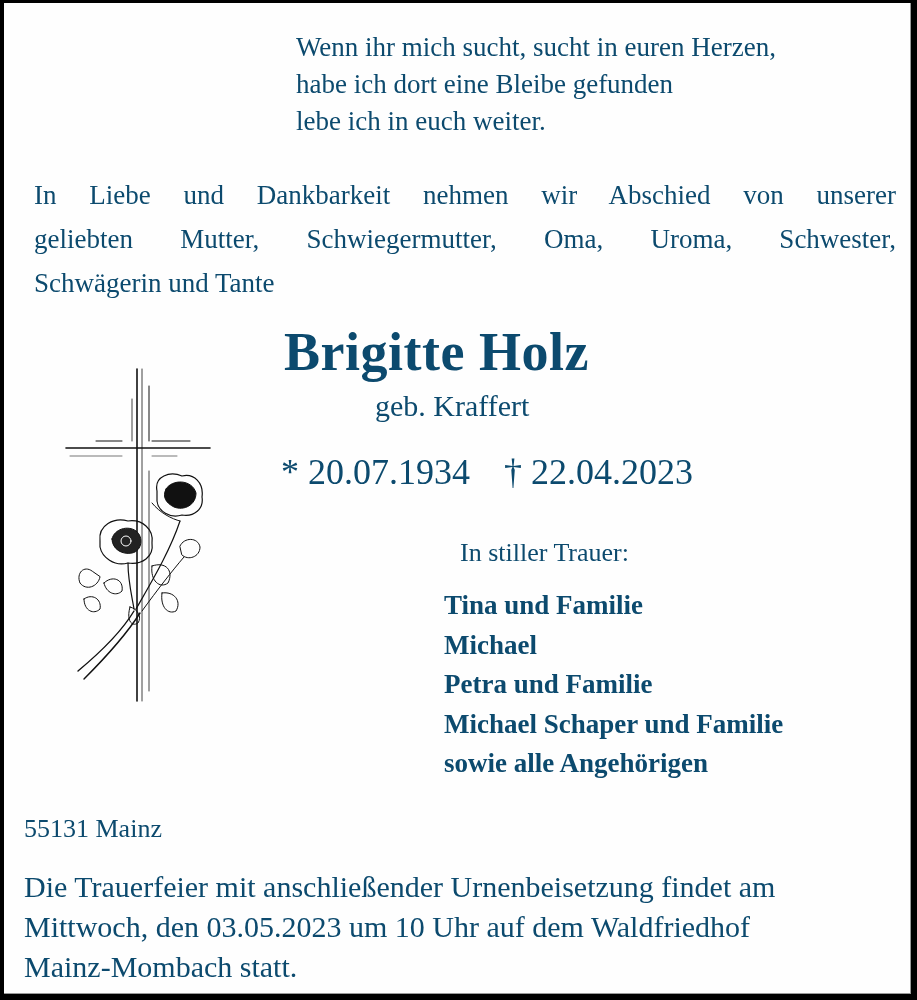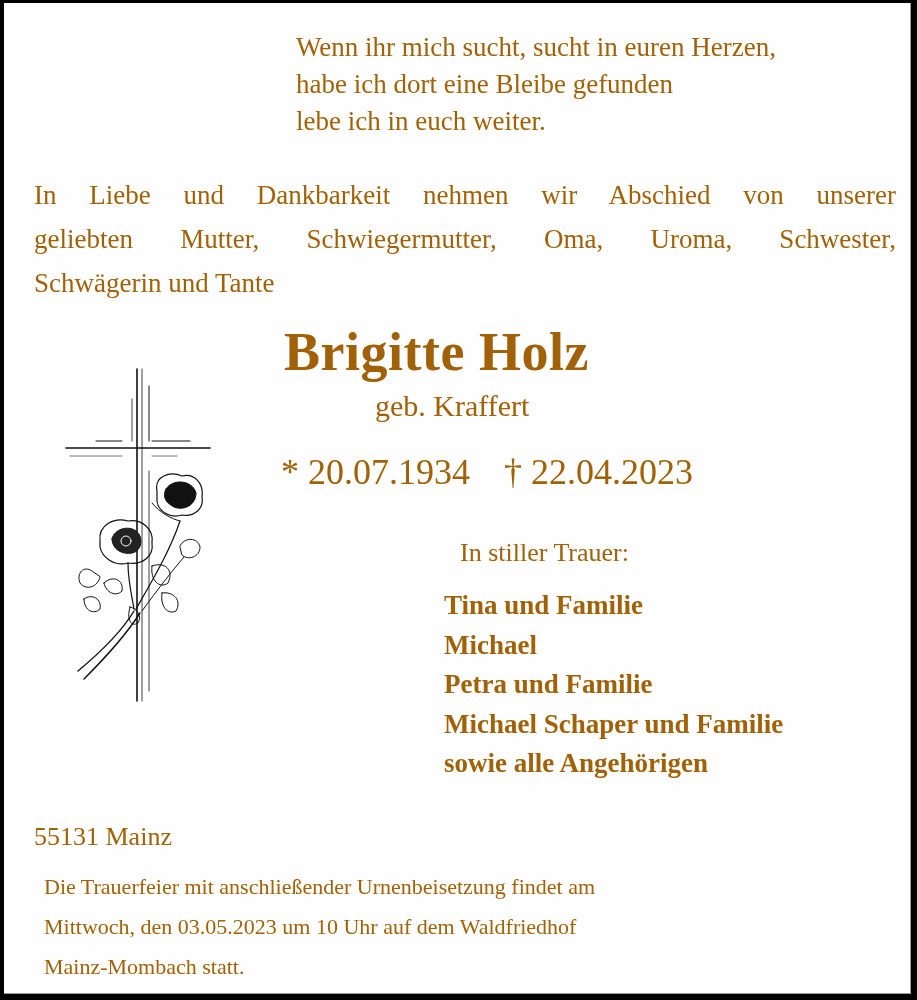--- a/index.html
+++ b/index.html
@@ -2,35 +2,35 @@
 <html><head>
 <meta charset="utf-8">
 <style>
   html, body { margin: 0; padding: 0; background: #000; }
   body { width: 917px; height: 1000px; overflow: hidden; position: relative; }
   .frame {
     position: absolute; left: 4px; top: 3px; width: 907px; height: 991px;
     background: #fefefe; box-sizing: border-box;
     border-right: 1px solid #9a9a9a; border-bottom: 1px solid #9a9a9a;
   }
-  .serif { font-family: "Liberation Serif", "DejaVu Serif", serif; color: #a16207; }
+  .serif { font-family: "Liberation Serif", "DejaVu Serif", serif; color: #0c4a6e; }
   .abs { position: absolute; white-space: nowrap; }
   .poem { left: 292px; top: 26px; font-size: 27px; line-height: 37px; }
   .intro { left: 30px; top: 170px; width: 862px; font-size: 27px; line-height: 44px; white-space: normal; text-align: justify; }
   .intro .line { display: block; text-align-last: justify; }
   .intro .line.last { text-align-last: left; }
   .name { left: 280px; top: 316px; font-size: 54px; font-weight: bold; letter-spacing: 0.5px; line-height: 66px; }
   .maiden { left: 371px; top: 386px; font-size: 30px; line-height: 34px; }
   .dates { left: 277px; top: 451px; font-size: 36px; line-height: 36px; }
   .dates .gap { display: inline-block; width: 34px; }
   .mourn-label { left: 440px; top: 533px; font-size: 26px; line-height: 34px; margin-left: 16px; }
   .mourners { left: 440px; top: 583px; font-size: 27px; font-weight: bold; line-height: 39.5px; }
   .mourners div { white-space: nowrap; }
-  .city { left: 30px; top: 809px; font-size: 26px; line-height: 34px; margin-top: 8px; }
-  .service { left: 40px; top: 864px; font-size: 22px; line-height: 40px; }
+  .city { left: 20px; top: 809px; font-size: 26px; line-height: 34px; }
+  .service { left: 20px; top: 864px; font-size: 30px; line-height: 40px; }
   .service div { white-space: nowrap; }
   .emblem { left: 58px; top: 358px; width: 160px; height: 345px; }
 </style>
 </head>
 <body>
 
 <div class="frame">
 
   <div class="abs serif poem">
     <div>Wenn ihr mich sucht, sucht in euren Herzen,</div>

